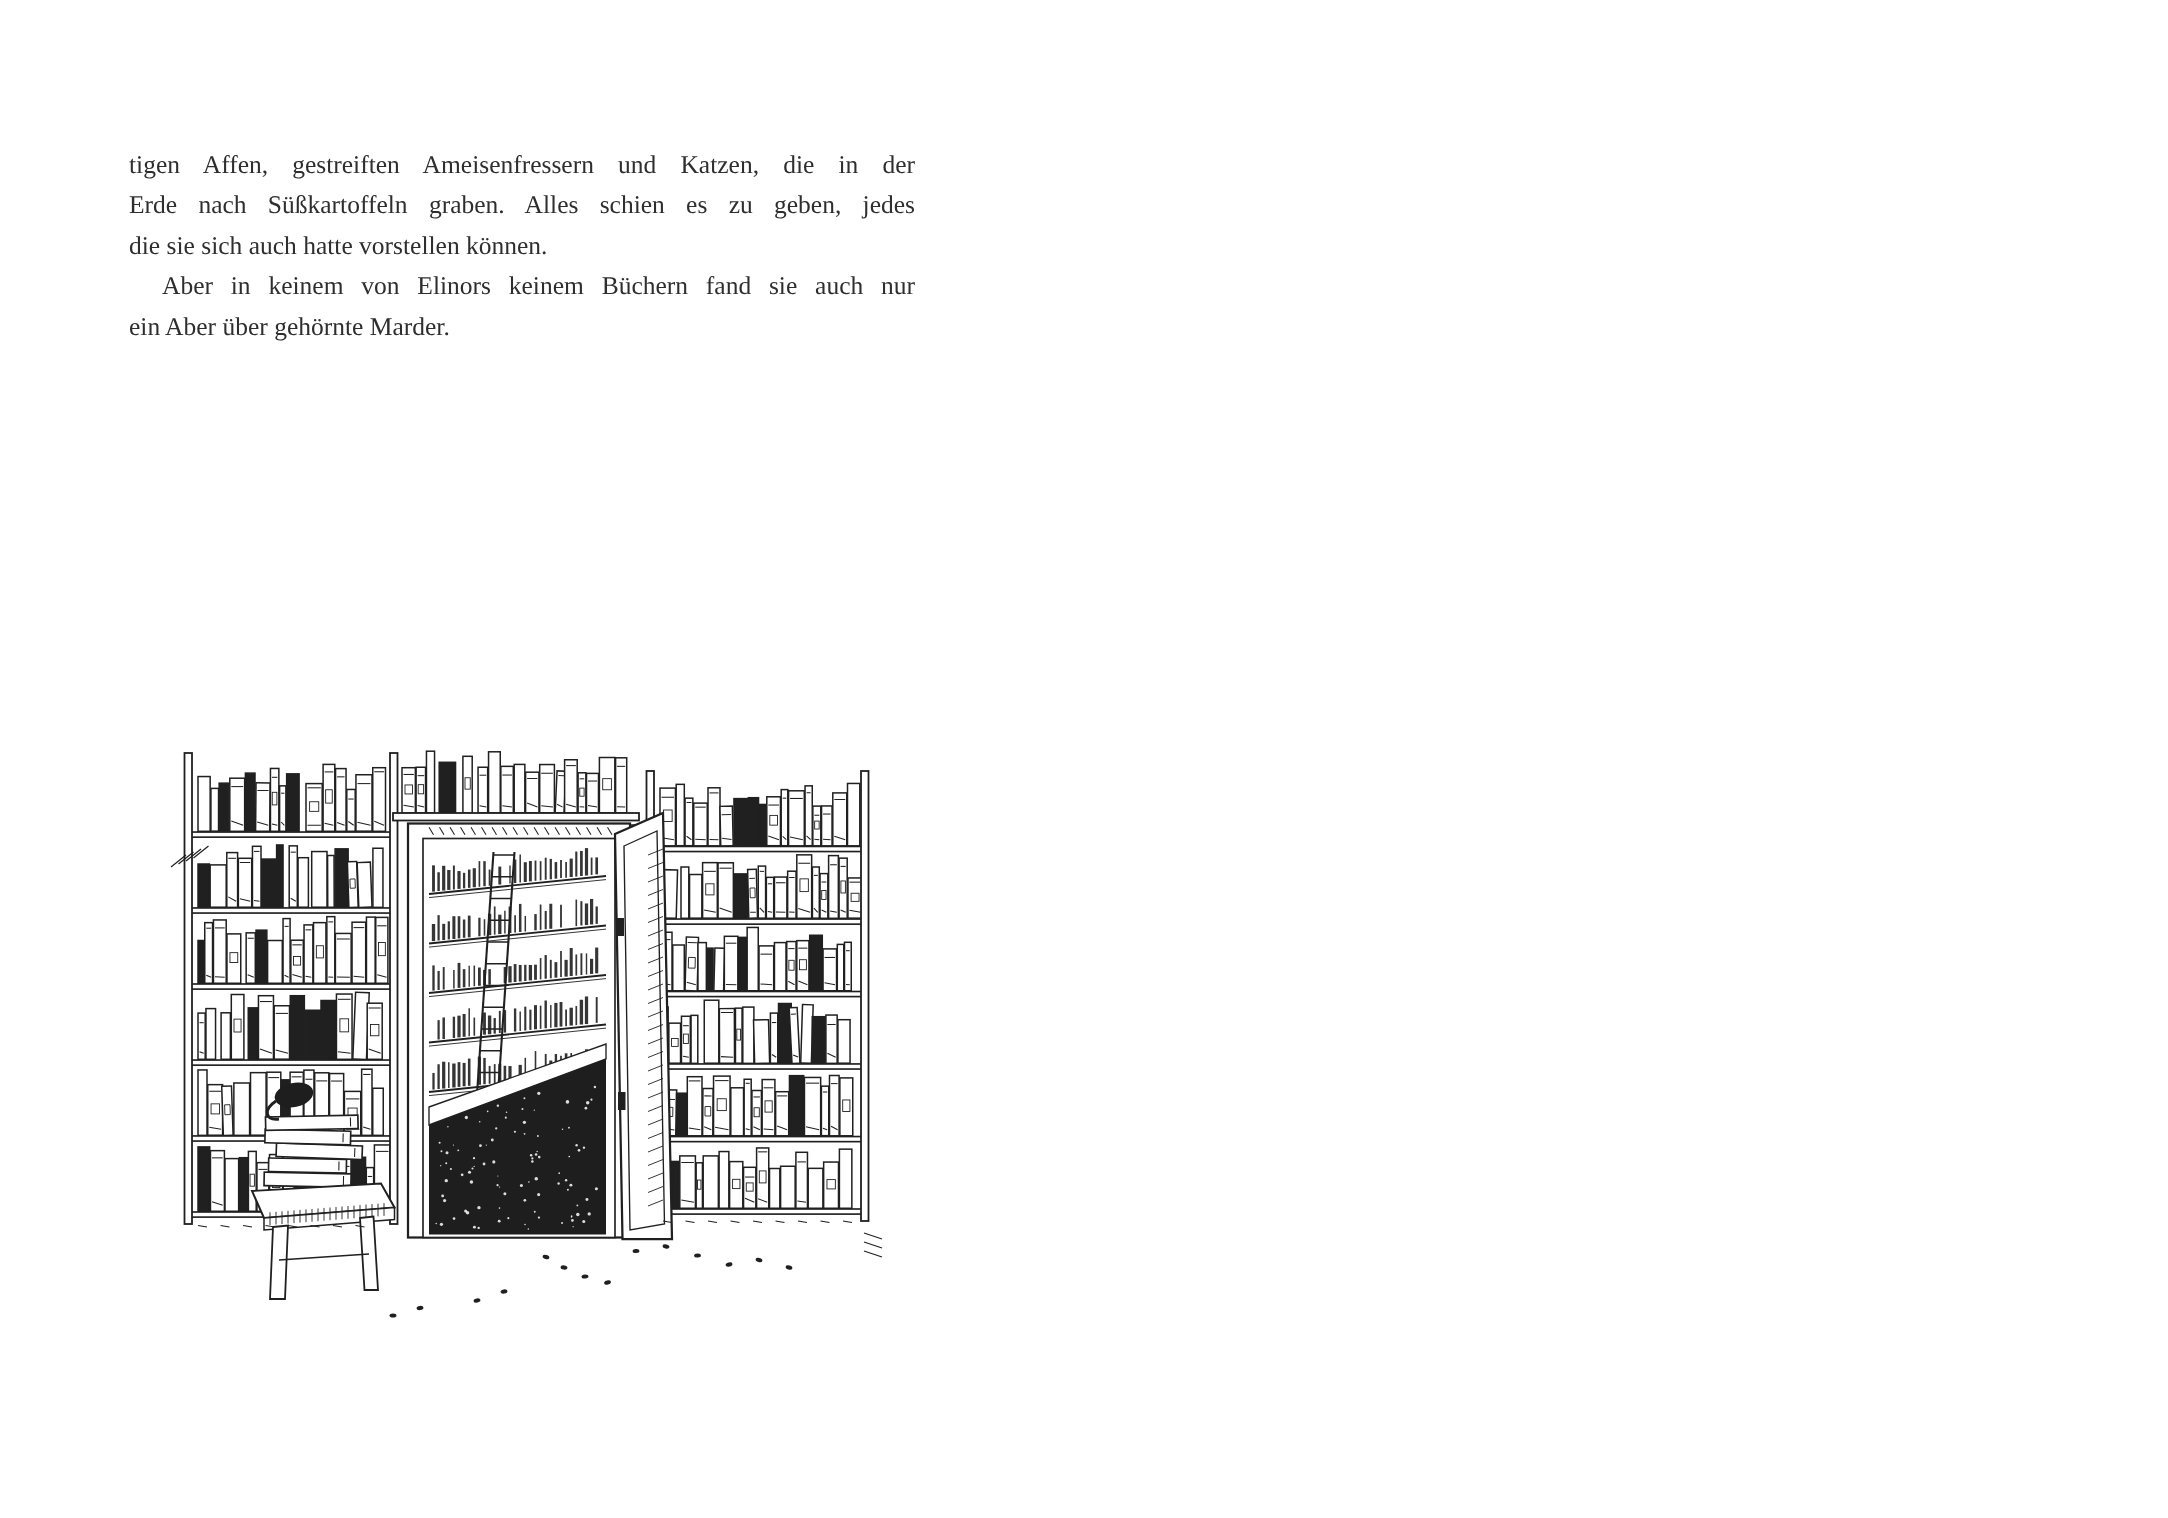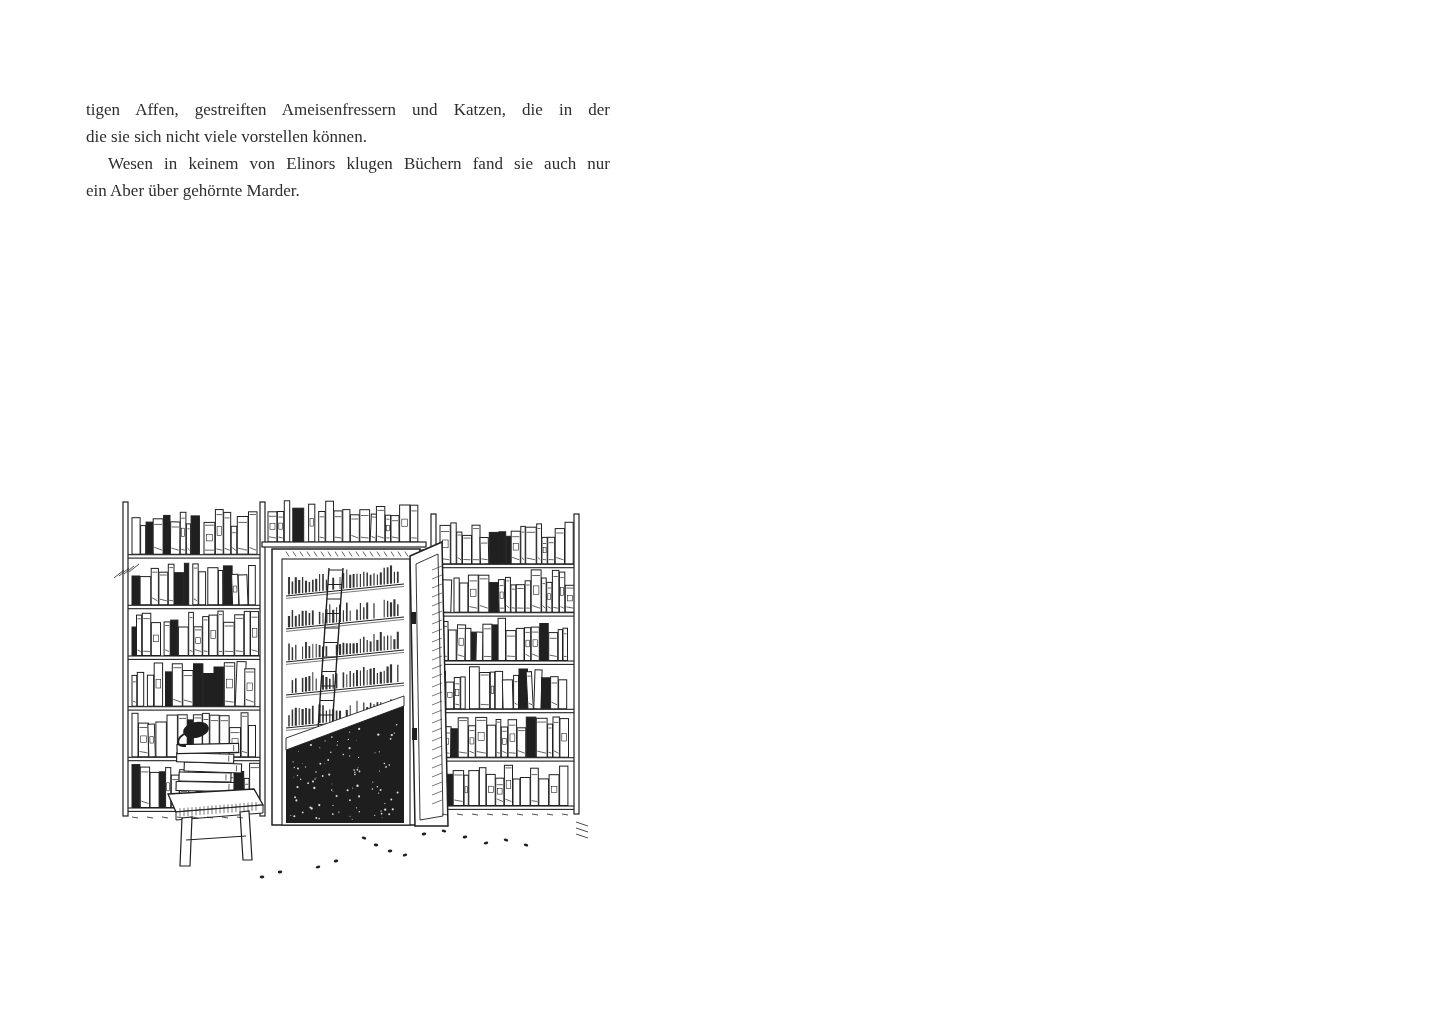--- a/index.html
+++ b/index.html
@@ -16,22 +16,23 @@
   .illustration svg{width:100%;height:100%;display:block;}
 </style>
 </head>
 <body>
 
 <div class="spread">
 
   <section class="page" style="left:0;width:722px;">
     <div class="left-text" id="left-text">
         <div class="line jl">tigen Affen, gestreiften Ameisenfressern und Katzen, die in der</div>
-        <div class="line">die sie sich nicht viele vorstellen können.</div>
-        <div class="line jl ind">Wesen in keinem von Elinors klugen Büchern fand sie auch nur</div>
+        <div class="line jl">Erde nach Süßkartoffeln graben. Alles schien es zu geben, jedes</div>
+        <div class="line">die sie sich auch hatte vorstellen können.</div>
+        <div class="line jl ind">Aber in keinem von Elinors keinem Büchern fand sie auch nur</div>
         <div class="line">ein Aber über gehörnte Marder.</div>
       </div>
     <figure class="illustration">
       <svg id="illu" viewBox="0 0 482 390">
           <g>
             <g>
               <rect x="20.0" y="25.7" width="8.1" height="36.5" fill="#fff" stroke="#202020" stroke-width="1"></rect>
             </g>
             <g>
               <rect x="28.6" y="33.6" width="5.1" height="28.5" fill="#fff" stroke="#202020" stroke-width="1"></rect>

